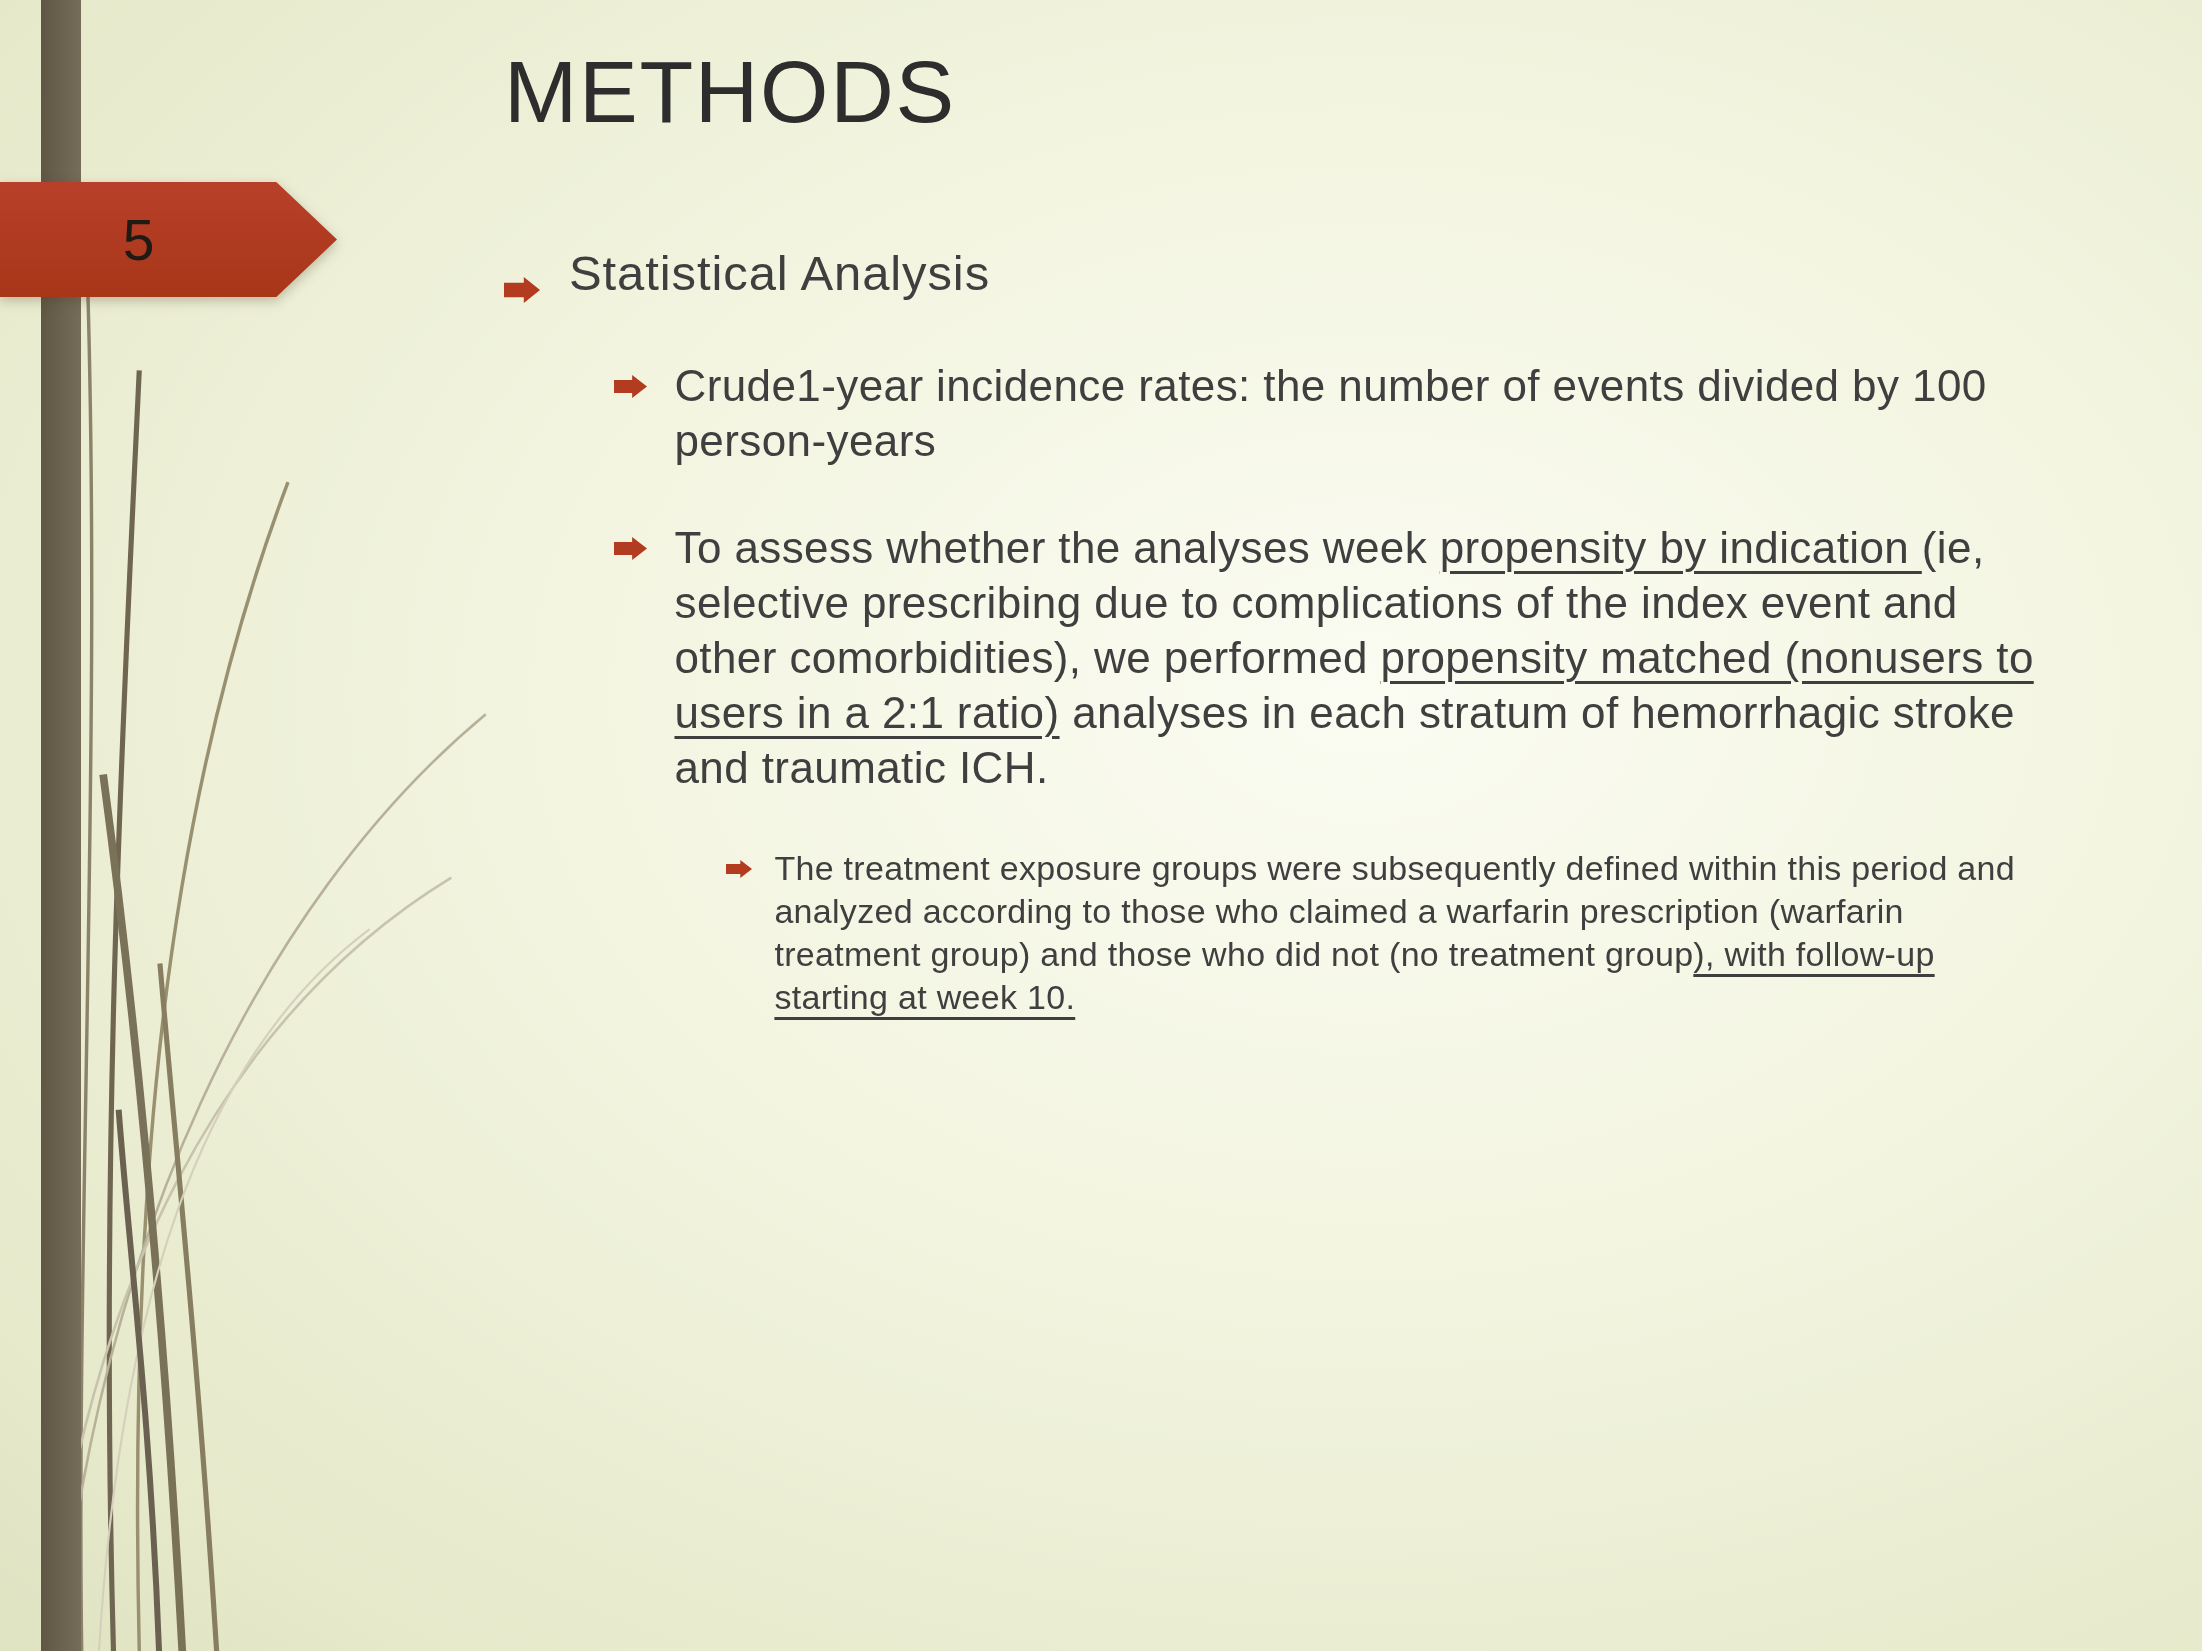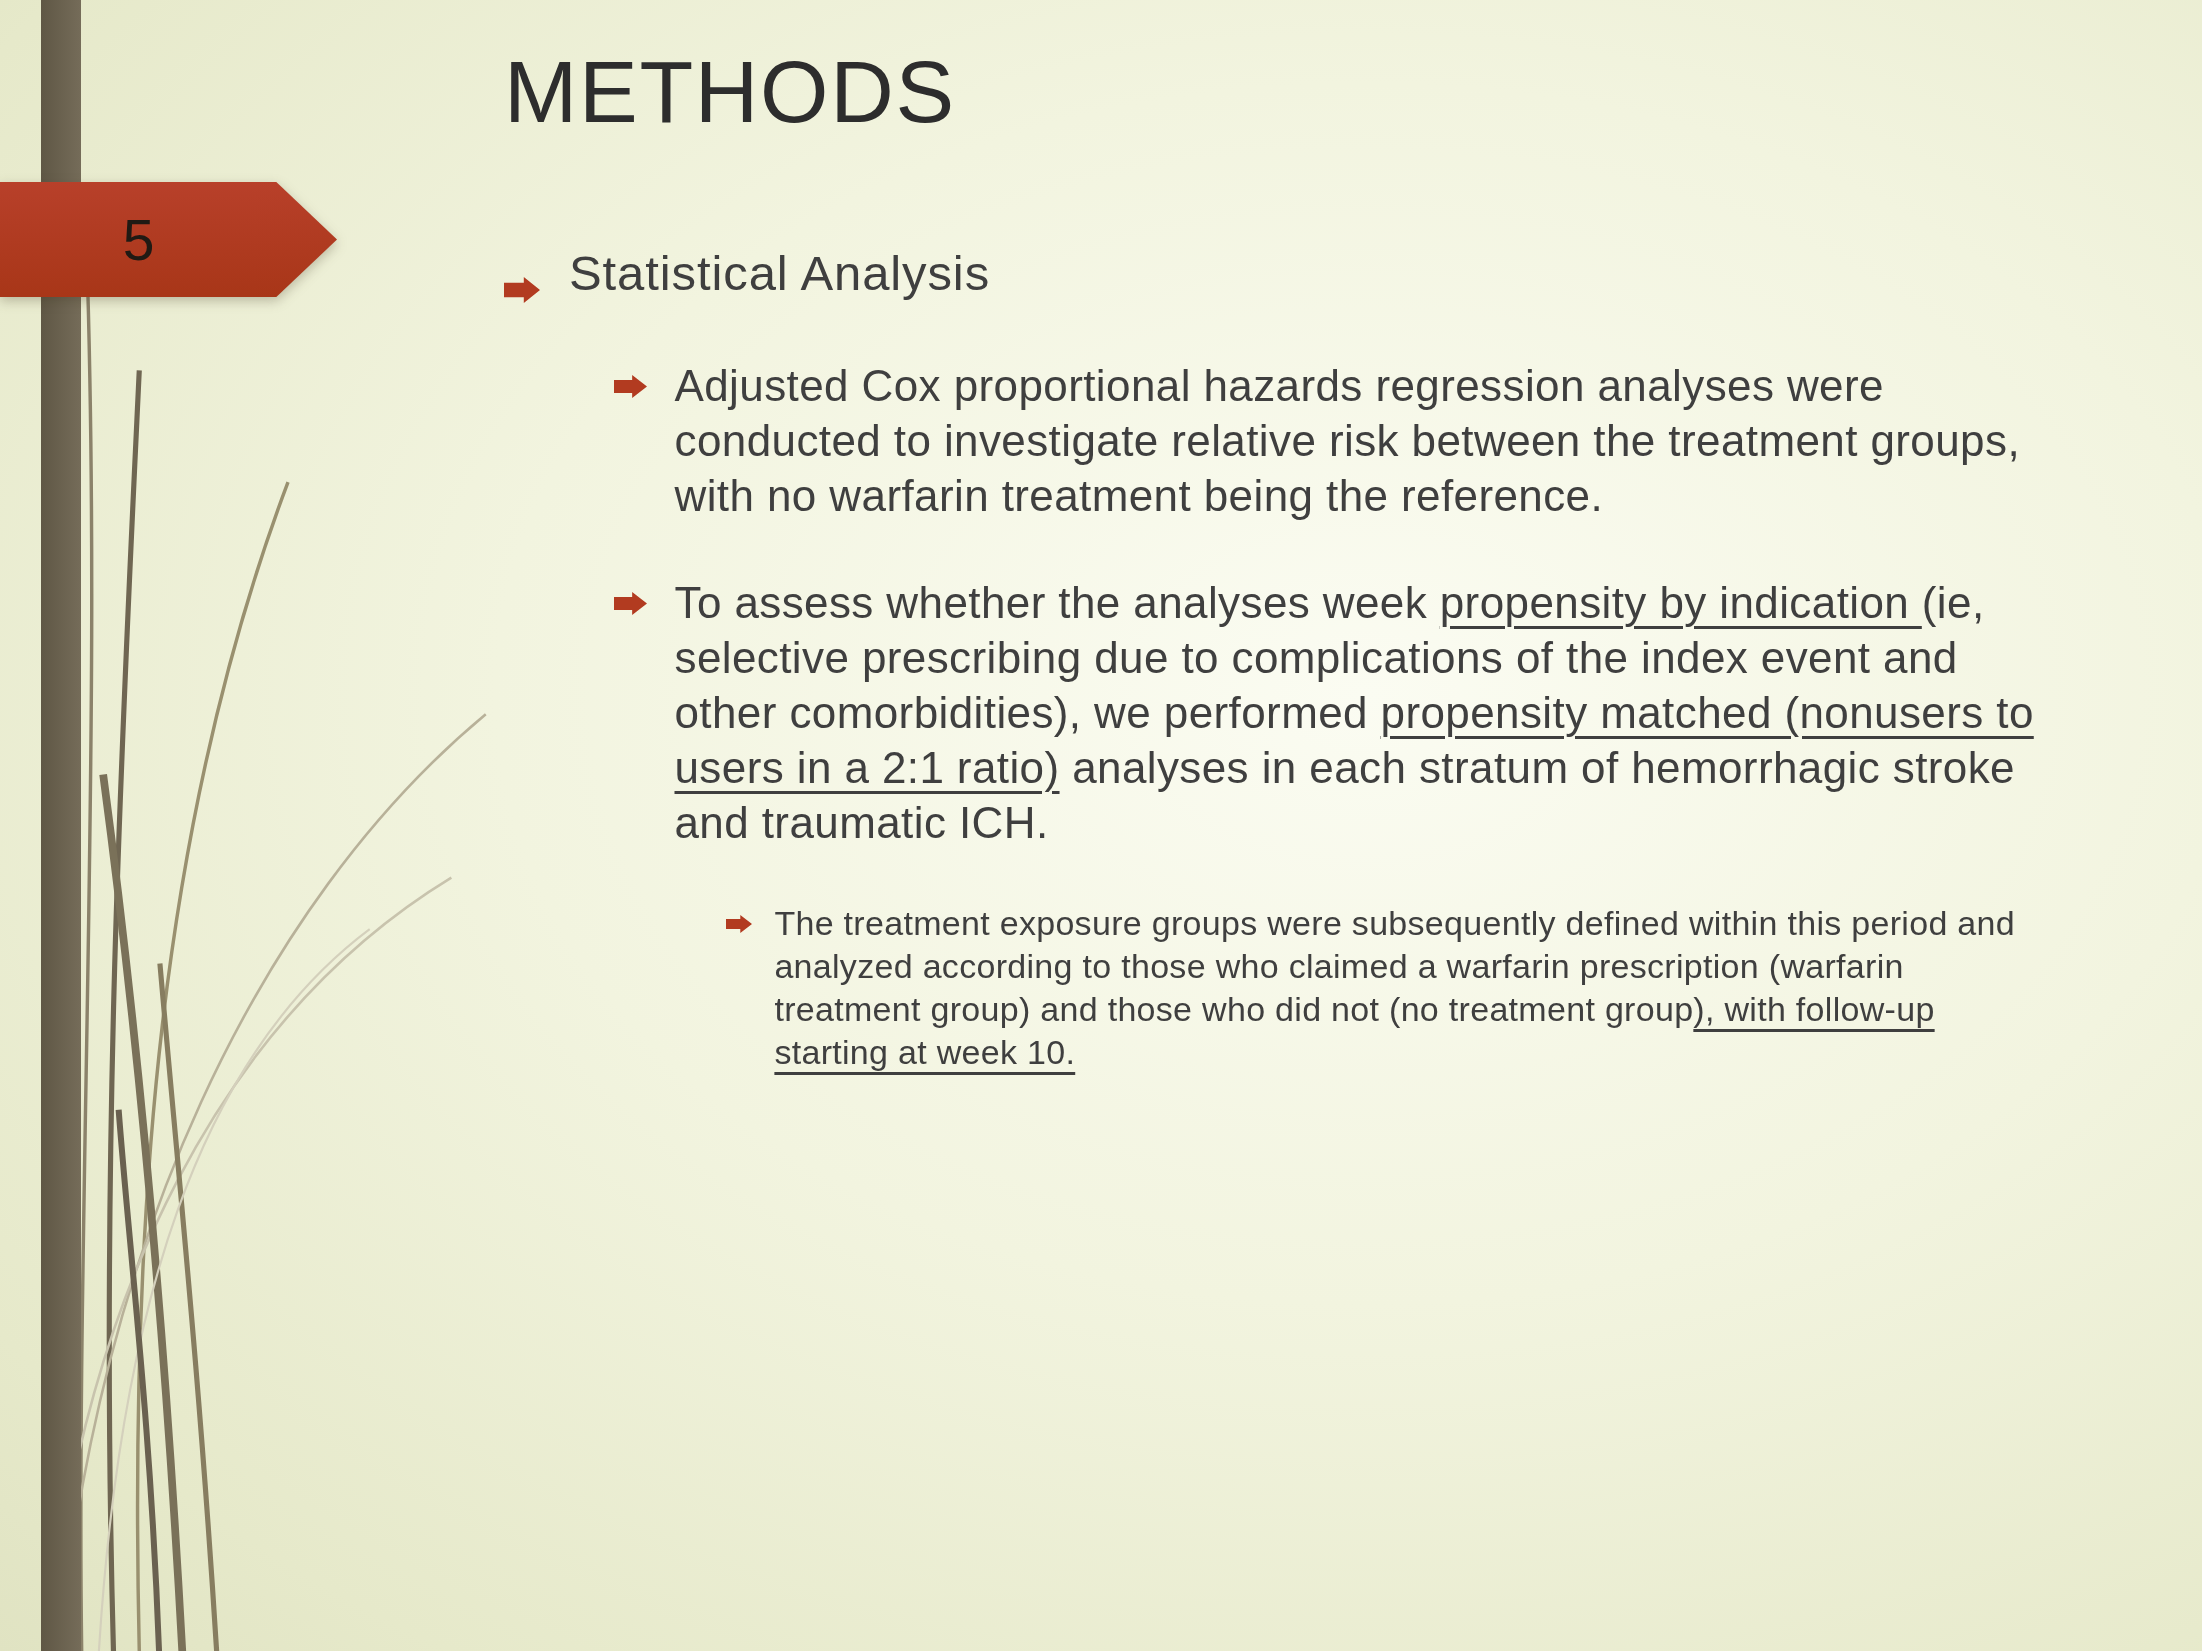--- a/index.html
+++ b/index.html
@@ -82,25 +82,25 @@
 
 <div class="title">METHODS</div>
 
 <div class="content">
 
   <div class="row l1">
     <span class="bullet"></span>
     <span class="txt">Statistical Analysis</span>
   </div>
 
-
   <div class="row l2">
     <span class="bullet"></span>
-    <span class="txt"><span>Adjusted Cox proportional hazards regression analyses were conducted to investigate relative risk between the treatment groups, with no warfarin treatment being the reference.</span></span>
+    <span class="txt"><span>Crude1-year incidence rates: the number of events divided by 100 person-years</span></span>
   </div>
+
 
   <div class="row l2">
     <span class="bullet"></span>
     <span class="txt"><span>To assess whether the analyses week </span><span class="u">propensity by indication </span><span>(ie, selective prescribing due to complications of the index event and other comorbidities), we performed </span><span class="u">propensity matched (nonusers to users in a 2:1 ratio)</span><span> analyses in each stratum of hemorrhagic stroke and traumatic ICH.</span></span>
   </div>
 
 
   <div class="row l3">
     <span class="bullet"></span>
     <span class="txt"><span>The treatment exposure groups were subsequently defined within this period and analyzed according to those who claimed a warfarin prescription (warfarin treatment group) and those who did not (no treatment group</span><span class="u">), with follow-up starting at week 10.</span></span>

